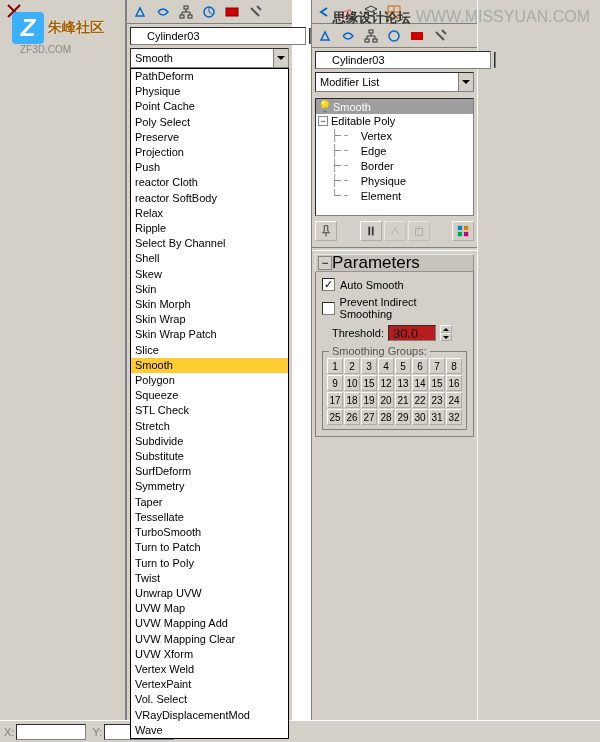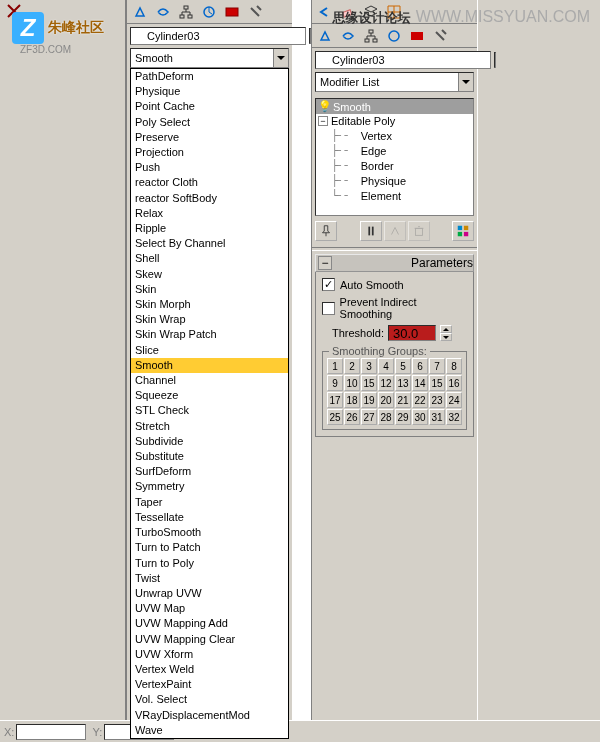--- a/index.html
+++ b/index.html
@@ -35,21 +35,21 @@
 .mod-exp { width: 10px; height: 10px; border: 1px solid #888; background: #fff; display: flex; align-items: center; justify-content: center; font-size: 9px; line-height: 8px; color: #000; }
 .mod-tree-line { color: #888; font-family: monospace; white-space: pre; }
 .stack-btns { display: flex; justify-content: space-between; padding: 2px 3px 6px 3px; }
 .stack-btn-grp { display: flex; gap: 2px; }
 .stack-btn { width: 22px; height: 20px; background: #d4d0c8; border: 1px outset #fff; display: flex; align-items: center; justify-content: center; cursor: pointer; }
 .stack-btn.disabled { opacity: 0.5; }
 .divider-h { height: 4px; border-top: 1px solid #808080; border-bottom: 1px solid #fff; margin: 0; }
 .rollout { margin: 3px; }
 .rollout-header { background: #c6c3bd; border: 1px outset #e8e8e8; height: 18px; display: flex; align-items: center; position: relative; cursor: pointer; }
 .rollout-pm { width: 14px; height: 14px; background: #d4d0c8; border: 1px solid #888; display: flex; align-items: center; justify-content: center; margin-left: 2px; font-size: 12px; line-height: 10px; }
-.rollout-title { flex: 1; text-align: right; font-size: 12px; }
+.rollout-title { flex: 1; text-align: left; font-size: 17px; }
 .rollout-body { border: 1px solid #808080; border-top: none; background: #d4d0c8; padding: 6px; }
 .chk-row { display: flex; align-items: center; gap: 5px; margin-bottom: 5px; }
 .chk { width: 13px; height: 13px; border: 1px inset #808080; background: #fff; display: flex; align-items: center; justify-content: center; cursor: pointer; font-size: 11px; }
 .spinner-row { display: flex; align-items: center; gap: 4px; margin-bottom: 10px; padding-left: 10px; }
 .spinner-input { width: 48px; height: 16px; border: 1px inset #808080; background: #b91c1c; padding: 0 4px; text-align: left; font-size: 13px; }
 .spinner-btns { display: flex; flex-direction: column; }
 .spin-btn { width: 12px; height: 8px; background: #d4d0c8; border: 1px outset #fff; display: flex; align-items: center; justify-content: center; cursor: pointer; }
 .spin-btn::after { content: ""; border-left: 3px solid transparent; border-right: 3px solid transparent; }
 .spin-up::after { border-bottom: 3px solid #000; }
 .spin-dn::after { border-top: 3px solid #000; }
@@ -139,21 +139,21 @@
           <div class="dropdown-item">Ripple</div>
           <div class="dropdown-item">Select By Channel</div>
           <div class="dropdown-item">Shell</div>
           <div class="dropdown-item">Skew</div>
           <div class="dropdown-item">Skin</div>
           <div class="dropdown-item">Skin Morph</div>
           <div class="dropdown-item">Skin Wrap</div>
           <div class="dropdown-item">Skin Wrap Patch</div>
           <div class="dropdown-item">Slice</div>
           <div class="dropdown-item selected">Smooth</div>
-          <div class="dropdown-item">Channel</div>
+          <div class="dropdown-item">Polygon</div>
           <div class="dropdown-item">Squeeze</div>
           <div class="dropdown-item">STL Check</div>
           <div class="dropdown-item">Stretch</div>
           <div class="dropdown-item">Subdivide</div>
           <div class="dropdown-item">Substitute</div>
           <div class="dropdown-item">SurfDeform</div>
           <div class="dropdown-item">Symmetry</div>
           <div class="dropdown-item">Taper</div>
           <div class="dropdown-item">Tessellate</div>
           <div class="dropdown-item">TurboSmooth</div>

